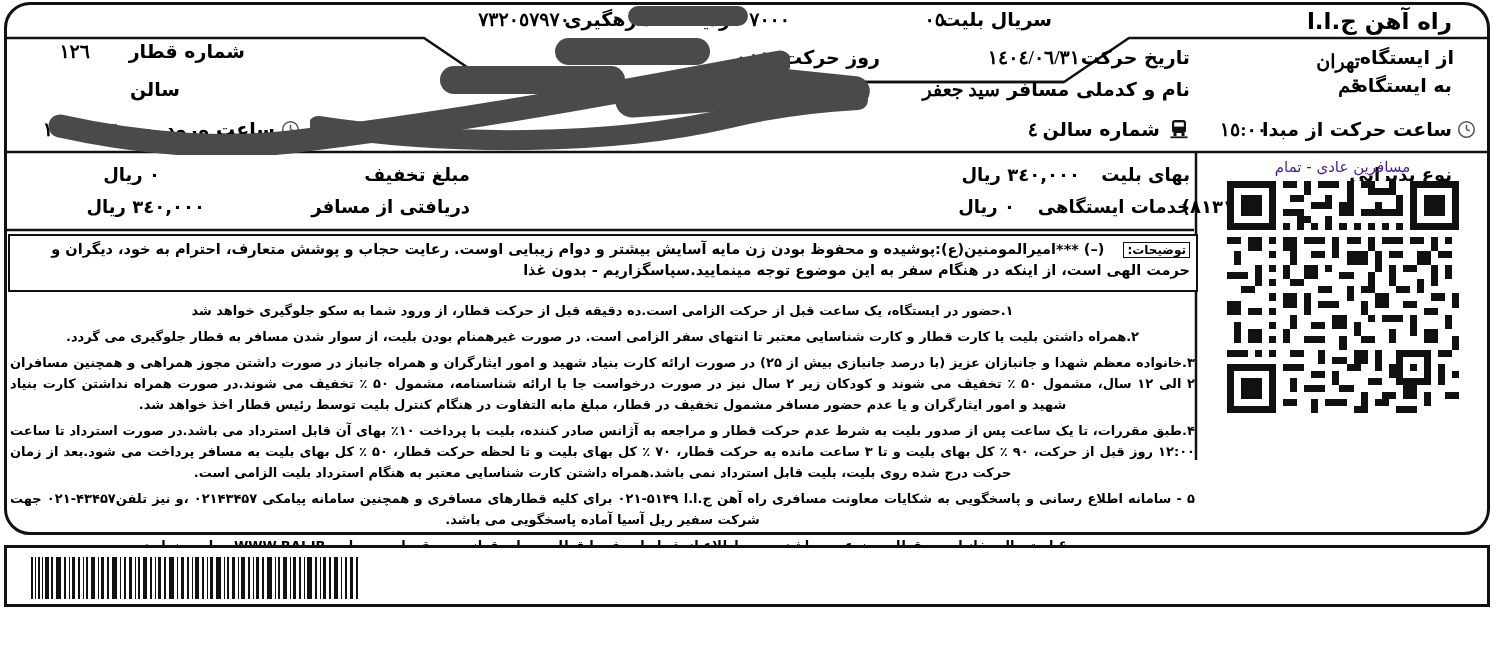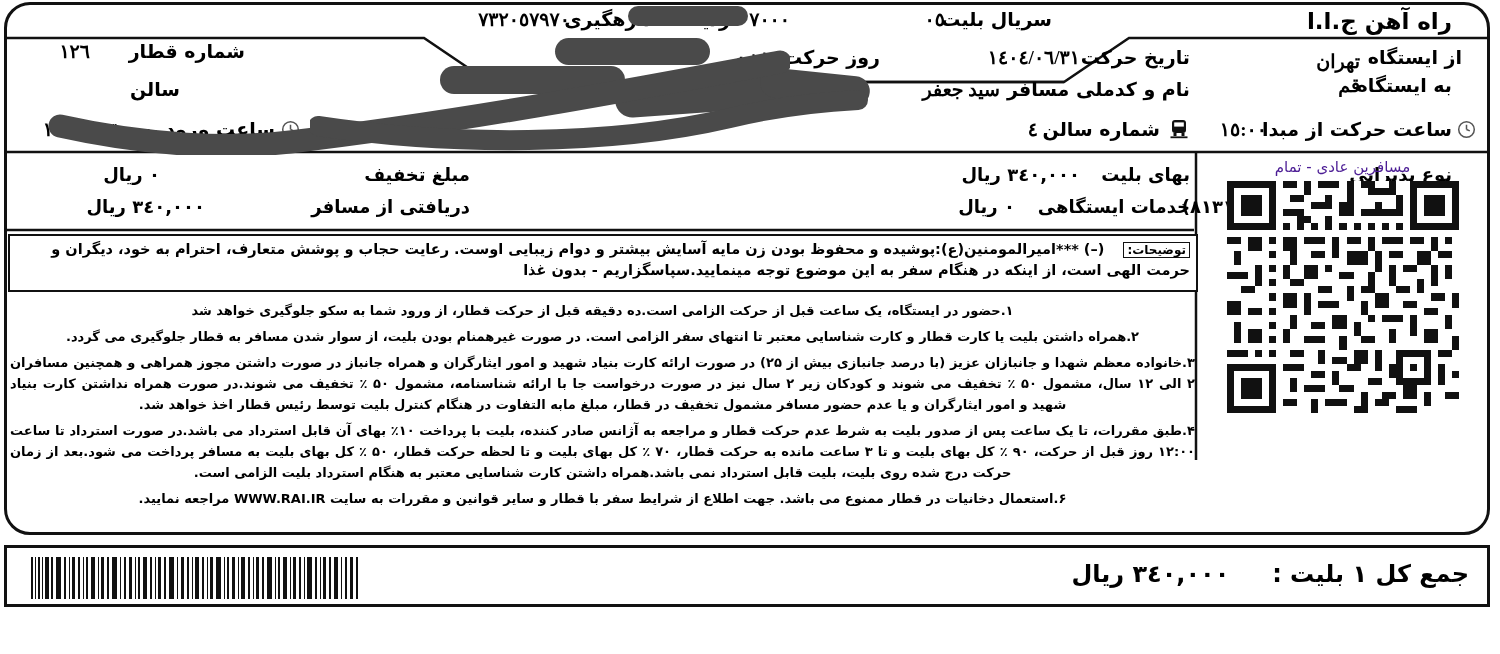--- a/index.html
+++ b/index.html
@@ -100,21 +100,21 @@
 
     <div class="t brand" style="right:38px;top:8px;">راه آهن ج.ا.ا</div>
 
     <div class="t h-lbl" style="right:438px;top:8px;font-size:19px;">سریال بلیت</div>
     <div class="t h-val" style="right:545px;top:8px;font-size:19px;">٠٥</div>
     <div class="t h-val" style="right:700px;top:8px;font-size:19px;">٧٠٠٠</div>
     <div class="t h-lbl" style="right:760px;top:8px;font-size:19px;">ردیف ١</div>
     <div class="t h-lbl" style="right:825px;top:8px;font-size:19px;">کد رهگیری</div>
     <div class="t h-val" style="right:920px;top:8px;font-size:19px;">٧٣٢٠٥٧٩٧٠</div>
 
-    <div class="t h-lbl" style="right:28px;top:46px;">از ایستگاه</div>
+    <div class="t h-lbl" style="right:36px;top:46px;">از ایستگاه</div>
     <div class="t h-val" style="right:130px;top:42px;margin-top:8px;">تهران</div>
     <div class="t h-lbl" style="right:38px;top:74px;">به ایستگاه</div>
     <div class="t h-val" style="right:130px;top:74px;">قم</div>
 
     <div class="t h-lbl" style="right:300px;top:46px;">تاریخ حرکت</div>
     <div class="t h-val" style="right:410px;top:46px;">١٤٠٤/٠٦/٣١</div>
     <div class="t h-lbl" style="right:610px;top:46px;">روز حرکت</div>
     <div class="t h-val" style="right:700px;top:46px;">دوشنبه</div>
 
     <div class="t h-lbl" style="right:300px;top:78px;">نام و کدملی مسافر</div>
@@ -182,20 +182,21 @@
   <div class="notebox">
     <span class="note-tag">توضیحات:</span>
     <span class="note-txt">(–)  ***امیرالمومنین(ع):پوشیده و محفوظ بودن زن مایه آسایش بیشتر و دوام زیبایی اوست. رعایت حجاب و پوشش متعارف، احترام به خود، دیگران و حرمت الهی است، از اینکه در هنگام سفر به این موضوع توجه مینمایید.سپاسگزاریم - بدون غذا</span>
   </div>
 
   <div class="rules">
     <p class="rule-line">۱.حضور در ایستگاه، یک ساعت قبل از حرکت الزامی است.ده دقیقه قبل از حرکت قطار، از ورود شما به سکو جلوگیری خواهد شد</p>
     <p class="rule-line">۲.همراه داشتن بلیت یا کارت قطار و کارت شناسایی معتبر تا انتهای سفر الزامی است. در صورت غیرهمنام بودن بلیت، از سوار شدن مسافر به قطار جلوگیری می گردد.</p>
     <p class="rule-line">۳.خانواده معظم شهدا و جانبازان عزیز (با درصد جانبازی بیش از ۲۵) در صورت ارائه کارت بنیاد شهید و امور ایثارگران و همراه جانباز در صورت داشتن مجوز همراهی و همچنین مسافران ۲ الی ۱۲ سال، مشمول ۵۰ ٪ تخفیف می شوند و کودکان زیر ۲ سال نیز در صورت درخواست جا با ارائه شناسنامه، مشمول ۵۰ ٪ تخفیف می شوند.در صورت همراه نداشتن کارت بنیاد شهید و امور ایثارگران و یا عدم حضور مسافر مشمول تخفیف در قطار، مبلغ مابه التفاوت در هنگام کنترل بلیت توسط رئیس قطار اخذ خواهد شد.</p>
     <p class="rule-line">۴.طبق مقررات، تا یک ساعت پس از صدور بلیت به شرط عدم حرکت قطار و مراجعه به آژانس صادر کننده، بلیت با پرداخت ۱۰٪ بهای آن قابل استرداد می باشد.در صورت استرداد تا ساعت ۱۲:۰۰ روز قبل از حرکت، ۹۰ ٪ کل بهای بلیت و تا ۳ ساعت مانده به حرکت قطار، ۷۰ ٪ کل بهای بلیت و تا لحظه حرکت قطار، ۵۰ ٪ کل بهای بلیت به مسافر پرداخت می شود.بعد از زمان حرکت درج شده روی بلیت، بلیت قابل استرداد نمی باشد.همراه داشتن کارت شناسایی معتبر به هنگام استرداد بلیت الزامی است.</p>
+    <p class="rule-line">۵ - سامانه اطلاع رسانی و پاسخگویی به شکایات معاونت مسافری راه آهن ج.ا.ا ۵۱۴۹-۰۲۱ برای کلیه قطارهای مسافری و همچنین سامانه پیامکی ۰۲۱۴۳۴۵۷ ،و نیز تلفن۴۳۴۵۷-۰۲۱ جهت شرکت سفیر ریل آسیا آماده پاسخگویی می باشد.</p>
     <p class="rule-line" style="text-align-last:center;">۶.استعمال دخانیات در قطار ممنوع می باشد. جهت اطلاع از شرایط سفر با قطار و سایر قوانین و مقررات به سایت WWW.RAI.IR مراجعه نمایید.</p>
   </div>
 
   <div class="qrpanel">
     <div class="qr-top">مسافرین عادی  -  تمام</div>
     <div class="qr-box">
       <svg width="232" height="232" viewBox="0 0 33 33" shape-rendering="crispEdges">
         <rect width="33" height="33" fill="#fff"></rect>
         <g fill="#111">
 
@@ -354,25 +355,20 @@
           <rect x="14" y="31" width="3" height="1"></rect>
             <rect x="18" y="32" width="2" height="1"></rect>
           <rect x="21" y="31" width="2" height="1"></rect>
             <rect x="24" y="32" width="3" height="1"></rect>
         </g>
       </svg>
     </div>
   </div>
 
   <div class="botbar">
-    <div class="total-txt">
-      <span>جمع کل ١ بلیت :</span>
-      <span style="display:inline-block;width:26px;"></span>
-      <span>٣٤٠,٠٠٠ ریال</span>
-    </div>
 
     <svg class="barcode" viewBox="0 0 330 42" preserveAspectRatio="none">
       <rect width="330" height="42" fill="#fff"></rect>
       <g fill="#111">
         <rect x="2" y="0" width="2" height="42"></rect>
           <rect x="6" y="0" width="1" height="42"></rect>
         <rect x="9" y="0" width="2" height="42"></rect>
           <rect x="13" y="0" width="1" height="42"></rect>
         <rect x="16" y="0" width="4" height="42"></rect>
           <rect x="22" y="0" width="2" height="42"></rect>

